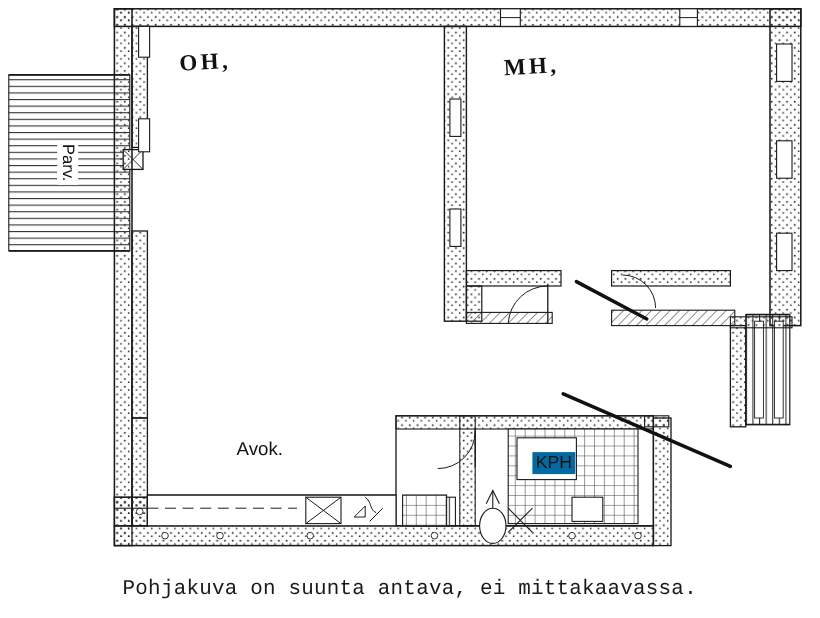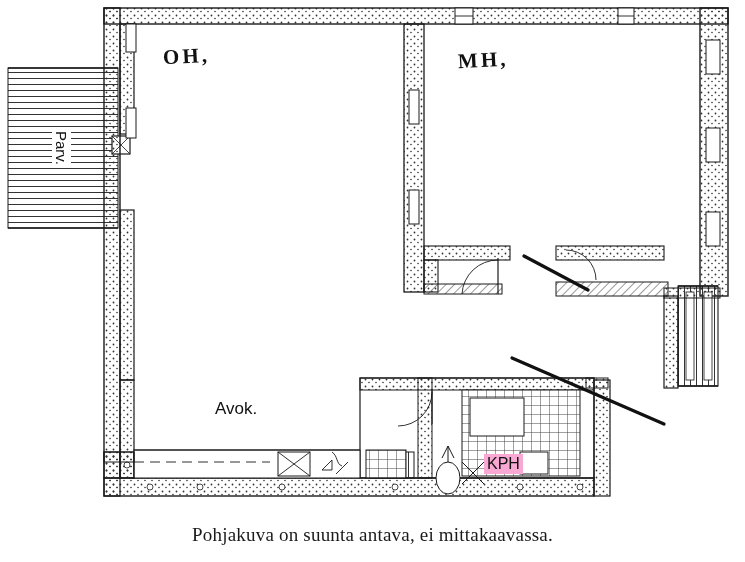--- a/index.html
+++ b/index.html
@@ -25,21 +25,21 @@
     height: 520px;
   }
   .caption {
     position: absolute;
     left: 0;
     top: 524px;
     width: 745px;
     text-align: center;
     font-size: 19px;
     color: #1a1a1a;
-    font-family: Liberation Serif, serif;
+    font-family: Liberation Mono, monospace;
     letter-spacing: 0.2px;
   }
   .hand-label {
     position: absolute;
     font-family: "Liberation Serif", serif;
     color: #111;
     white-space: nowrap;
   }
   .lbl-oh {
     left: 163px;
@@ -74,23 +74,22 @@
     font-family: "Liberation Sans", sans-serif;
     background: #ffffff;
     padding: 1px 3px;
     margin-left: 16px;
   }
   .lbl-kph {
     left: 484px;
     top: 411px;
     font-size: 16px;
     font-family: "Liberation Sans", sans-serif;
-    background: #f9a8d4;
+    background: #0369a1;
     padding: 1px 3px;
-    margin-top: 43px;
   }
 </style>
 </head>
 <body>
 
 <div id="page">
 
   <svg id="floorplan" viewBox="0 0 745 520">
     <defs>
       <pattern id="dots" width="7" height="7" patternUnits="userSpaceOnUse">

